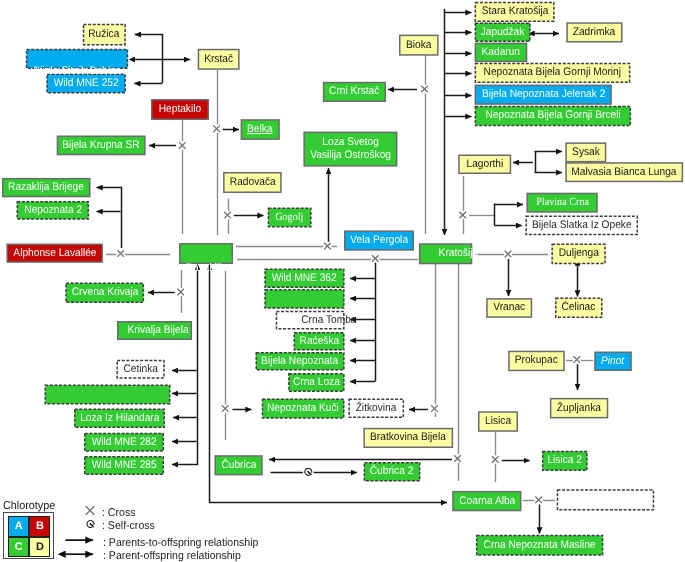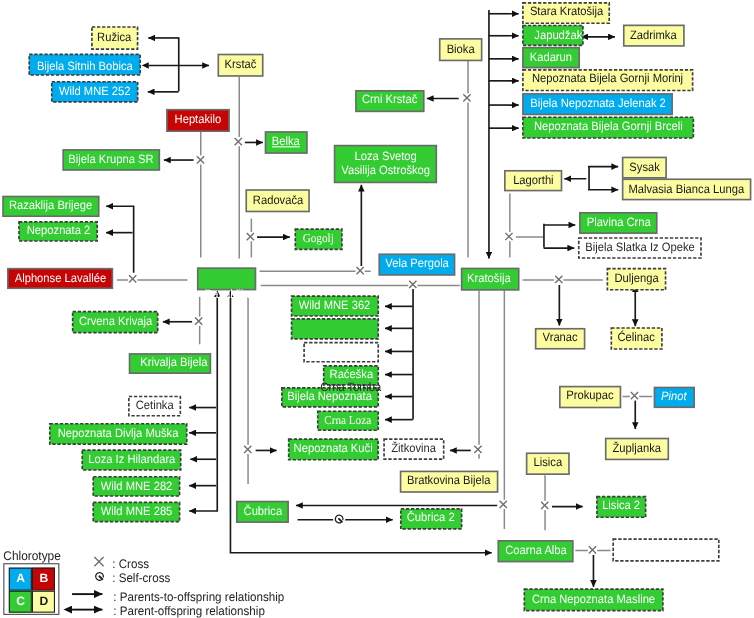--- a/index.html
+++ b/index.html
@@ -199,66 +199,65 @@
       <rect x="594.95" y="352.25" width="36.10" height="18.00" fill="#00abee" stroke-width="1.5" stroke="#6b6b6b"></rect>
       <rect x="550.65" y="398.65" width="56.90" height="19.00" fill="#fcfca0" stroke-width="1.5" stroke="#6b6b6b"></rect>
       <rect x="478.75" y="412.05" width="38.50" height="19.00" fill="#fcfca0" stroke-width="1.5" stroke="#6b6b6b"></rect>
       <rect x="542.65" y="451.45" width="44.30" height="18.80" fill="#33cc33" stroke-width="1.5" stroke="#3d3d3d" stroke-dasharray="3 1.6"></rect>
       <rect x="452.95" y="491.65" width="67.80" height="18.90" fill="#33cc33" stroke-width="1.5" stroke="#6b6b6b"></rect>
       <rect x="557.45" y="490.05" width="96.00" height="19.80" fill="#ffffff" stroke-width="1.5" stroke="#3d3d3d" stroke-dasharray="3 1.6"></rect>
       <rect x="476.65" y="535.55" width="126.00" height="19.50" fill="#33cc33" stroke-width="1.5" stroke="#3d3d3d" stroke-dasharray="3 1.6"></rect>
     </svg>
   <div id="nodes">
       <div class="nodebox ct-D bd-dashed" style="background: transparent; left: 82.8px; top: 23.8px; width: 43px; height: 21.6px;"><span>Ružica</span></div>
-      <div class="nodebox ct-A bd-dashed" style="background: transparent; left: 25.8px; top: 54px; width: 102.4px; height: 15px;"><span>Bijela Sitnih Bobica</span></div>
+      <div class="nodebox ct-A bd-dashed" style="background: transparent; left: 25.8px; top: 64px; width: 102.4px; height: 15px;"><span>Bijela Sitnih Bobica</span></div>
       <div class="nodebox ct-A bd-dashed" style="background: transparent; left: 46.3px; top: 73.6px; width: 79.6px; height: 19.8px;"><span>Wild MNE 252</span></div>
       <div class="nodebox ct-D bd-solid" style="background: transparent; left: 197.7px; top: 48.8px; width: 41.9px; height: 21px;"><span>Krstač</span></div>
       <div class="nodebox ct-B bd-solid" style="background: transparent; left: 151px; top: 99px; width: 58px; height: 21px;"><span>Heptakilo</span></div>
       <div class="nodebox ct-C bd-solid" style="background: transparent; left: 240.6px; top: 119.2px; width: 39.2px; height: 20.7px; text-decoration: underline;"><span>Belka</span></div>
       <div class="nodebox ct-C bd-solid" style="background: transparent; left: 56.7px; top: 135.5px; width: 88.9px; height: 19.8px;"><span>Bijela Krupna SR</span></div>
       <div class="nodebox ct-C bd-solid" style="background: transparent; left: 2px; top: 177.9px; width: 88.5px; height: 19.4px;"><span>Razaklija Brijege</span></div>
       <div class="nodebox ct-C bd-dashed" style="background: transparent; left: 16.5px; top: 201px; width: 72.6px; height: 18.8px;"><span>Nepoznata 2</span></div>
       <div class="nodebox ct-B bd-solid" style="background: transparent; left: 6.4px; top: 243.5px; width: 96.5px; height: 19.3px;"><span>Alphonse Lavallée</span></div>
       <div class="nodebox ct-C bd-solid" style="background: transparent; left: 179px; top: 243px; width: 54px; height: 21px; margin-top: 15px;"><span>Razaklija</span></div>
       <div class="nodebox ct-C bd-dashed" style="background: transparent; left: 65.3px; top: 282.6px; width: 78.8px; height: 20.5px;"><span>Crvena Krivaja</span></div>
       <div class="nodebox ct-C bd-solid" style="background: transparent; left: 117px; top: 321px; width: 83px; height: 19px;"><span>Krivalja Bijela</span></div>
       <div class="nodebox ct-W bd-dashed" style="background: transparent; left: 116.4px; top: 359.7px; width: 48.3px; height: 19px;"><span>Cetinka</span></div>
-      <div class="nodebox ct-C bd-dashed" style="background: transparent; left: 44.5px; top: 384.5px; width: 126px; height: 20px;"><span>Nepoznata Divlja Muška</span></div>
       <div class="nodebox ct-C bd-dashed" style="background: transparent; left: 74px; top: 408.5px; width: 91px; height: 19.5px;"><span>Loza Iz Hilandara</span></div>
       <div class="nodebox ct-C bd-dashed" style="background: transparent; left: 84px; top: 432.7px; width: 80px; height: 19px;"><span>Wild MNE 282</span></div>
       <div class="nodebox ct-C bd-dashed" style="background: transparent; left: 84px; top: 456px; width: 80px; height: 19px;"><span>Wild MNE 285</span></div>
       <div class="nodebox ct-C bd-solid" style="background: transparent; left: 214.5px; top: 455.2px; width: 48.2px; height: 20.2px;"><span>Čubrica</span></div>
       <div class="nodebox ct-D bd-solid" style="background: transparent; left: 223.1px; top: 172px; width: 58.6px; height: 21px;"><span>Radovača</span></div>
       <div class="nodebox ct-C bd-dashed" style="background: transparent; left: 267.7px; top: 207.6px; width: 43.9px; height: 19.8px; font-family: Liberation Serif, serif;"><span>Gogolj</span></div>
       <div class="nodebox ct-C bd-solid" style="background: transparent; left: 322.8px; top: 81.8px; width: 63.2px; height: 20.2px;"><span>Crni Krstač</span></div>
       <div class="nodebox ct-C bd-solid" style="background: transparent; left: 303.4px; top: 131.6px; width: 94px; height: 35px;"><span>Loza Svetog
 Vasilija Ostroškog</span></div>
       <div class="nodebox ct-D bd-solid" style="background: transparent; left: 399px; top: 34.6px; width: 39.6px; height: 21.1px;"><span>Bioka</span></div>
       <div class="nodebox ct-A bd-solid" style="background: transparent; left: 344px; top: 230.4px; width: 70px; height: 20.3px;"><span>Vela Pergola</span></div>
-      <div class="nodebox ct-C bd-solid" style="background: transparent; left: 418px; top: 243.3px; width: 53.4px; height: 21px;"><span>Kratošija</span></div>
+      <div class="nodebox ct-C bd-solid" style="background: transparent; left: 432px; top: 243.3px; width: 53.4px; height: 21px;"><span>Kratošija</span></div>
       <div class="nodebox ct-C bd-dashed" style="background: transparent; left: 264.3px; top: 268.4px; width: 80.3px; height: 19.6px;"><span>Wild MNE 362</span></div>
-      <div class="nodebox ct-W bd-dashed" style="background: transparent; left: 284px; top: 310.7px; width: 68.9px; height: 18.9px; margin-top: 32px;"><span>Crna Tomba</span></div>
+      <div class="nodebox ct-W bd-dashed" style="background: transparent; left: 294px; top: 310.7px; width: 68.9px; height: 18.9px;"><span>Crna Tomba</span></div>
       <div class="nodebox ct-C bd-dashed" style="background: transparent; left: 293.5px; top: 331.9px; width: 51.1px; height: 18.7px;"><span>Raćeška</span></div>
       <div class="nodebox ct-C bd-dashed" style="background: transparent; left: 255.5px; top: 351.9px; width: 89.1px; height: 18.7px;"><span>Bijela Nepoznata</span></div>
-      <div class="nodebox ct-C bd-dashed" style="background: transparent; left: 288.1px; top: 373.1px; width: 56.5px; height: 18.8px; font-family: Liberation Serif, serif;"><span>Crna Loza</span></div>
+      <div class="nodebox ct-C bd-dashed" style="background: transparent; left: 288.1px; top: 373.1px; width: 56.5px; height: 18.8px;"><span>Crna Loza</span></div>
       <div class="nodebox ct-C bd-dashed" style="background: transparent; left: 261.7px; top: 398.4px; width: 82.8px; height: 20.3px;"><span>Nepoznata Kuči</span></div>
       <div class="nodebox ct-W bd-dashed" style="background: transparent; left: 348.4px; top: 398.5px; width: 55.7px; height: 19.6px;"><span>Žitkovina</span></div>
       <div class="nodebox ct-D bd-solid" style="background: transparent; left: 363.4px; top: 427.8px; width: 89.7px; height: 20.2px;"><span>Bratkovina Bijela</span></div>
       <div class="nodebox ct-C bd-dashed" style="background: transparent; left: 363.6px; top: 461.9px; width: 56.8px; height: 19.7px;"><span>Čubrica 2</span></div>
       <div class="nodebox ct-D bd-dashed" style="background: transparent; left: 474.6px; top: 1.8px; width: 80px; height: 20.1px;"><span>Stara Kratošija</span></div>
-      <div class="nodebox ct-C bd-dashed" style="background: transparent; left: 474.6px; top: 22.4px; width: 56.1px; height: 19.6px; justify-content: flex-end;"><span>Japudžak</span></div>
+      <div class="nodebox ct-C bd-dashed" style="background: transparent; left: 474.6px; top: 22.4px; width: 56.1px; height: 19.6px;"><span>Japudžak</span></div>
       <div class="nodebox ct-C bd-solid" style="background: transparent; left: 474.6px; top: 42.6px; width: 52.7px; height: 19.6px;"><span>Kadarun</span></div>
       <div class="nodebox ct-D bd-dashed" style="background: transparent; left: 474.6px; top: 62.8px; width: 155.8px; height: 20.2px;"><span>Nepoznata Bijela Gornji Morinj</span></div>
       <div class="nodebox ct-A bd-solid" style="background: transparent; left: 474.6px; top: 84.6px; width: 137.2px; height: 20.2px;"><span>Bijela Nepoznata Jelenak 2</span></div>
       <div class="nodebox ct-C bd-dashed" style="background: transparent; left: 474.6px; top: 105.8px; width: 156.5px; height: 20.4px;"><span>Nepoznata Bijela Gornji Brceli</span></div>
       <div class="nodebox ct-D bd-solid" style="background: transparent; left: 566.3px; top: 22.3px; width: 56.2px; height: 20.2px;"><span>Zadrimka</span></div>
       <div class="nodebox ct-D bd-solid" style="background: transparent; left: 458.2px; top: 154.5px; width: 53px; height: 19.5px;"><span>Lagorthi</span></div>
       <div class="nodebox ct-D bd-solid" style="background: transparent; left: 565.3px; top: 142.4px; width: 41px; height: 20px;"><span>Sysak</span></div>
       <div class="nodebox ct-D bd-solid" style="background: transparent; left: 565.3px; top: 162.2px; width: 117.8px; height: 20px;"><span>Malvasia Bianca Lunga</span></div>
-      <div class="nodebox ct-C bd-solid" style="background: transparent; left: 526.4px; top: 192.7px; width: 71.4px; height: 20px;"><span>Plavina Crna</span></div>
+      <div class="nodebox ct-C bd-solid" style="background: transparent; left: 526.4px; top: 192.7px; width: 71.4px; height: 20px; font-family: Liberation Serif, serif;"><span>Plavina Crna</span></div>
       <div class="nodebox ct-W bd-dashed" style="background: transparent; left: 525.4px; top: 215.6px; width: 112.6px; height: 19.7px;"><span>Bijela Slatka Iz Opeke</span></div>
       <div class="nodebox ct-D bd-dashed" style="background: transparent; left: 551.4px; top: 243.5px; width: 54.4px; height: 20.7px;"><span>Duljenga</span></div>
       <div class="nodebox ct-D bd-solid" style="background: transparent; left: 486.2px; top: 298.1px; width: 46px; height: 19.7px;"><span>Vranac</span></div>
       <div class="nodebox ct-D bd-dashed" style="background: transparent; left: 555px; top: 297.4px; width: 47.5px; height: 20.6px;"><span>Ćelinac</span></div>
       <div class="nodebox ct-D bd-solid" style="background: transparent; left: 508.2px; top: 350.7px; width: 56.6px; height: 20.5px;"><span>Prokupac</span></div>
       <div class="nodebox ct-A bd-solid italic" style="background: transparent; left: 594.2px; top: 351.5px; width: 37.6px; height: 19.5px;"><span>Pinot</span></div>
       <div class="nodebox ct-D bd-solid" style="background: transparent; left: 549.9px; top: 397.9px; width: 58.4px; height: 20.5px;"><span>Župljanka</span></div>
       <div class="nodebox ct-D bd-solid" style="background: transparent; left: 478px; top: 411.3px; width: 40px; height: 20.5px;"><span>Lisica</span></div>
       <div class="nodebox ct-C bd-dashed" style="background: transparent; left: 541.9px; top: 450.7px; width: 45.8px; height: 20.3px;"><span>Lisica 2</span></div>
       <div class="nodebox ct-C bd-solid" style="background: transparent; left: 452.2px; top: 490.9px; width: 69.3px; height: 20.4px;"><span>Coarna Alba</span></div>

